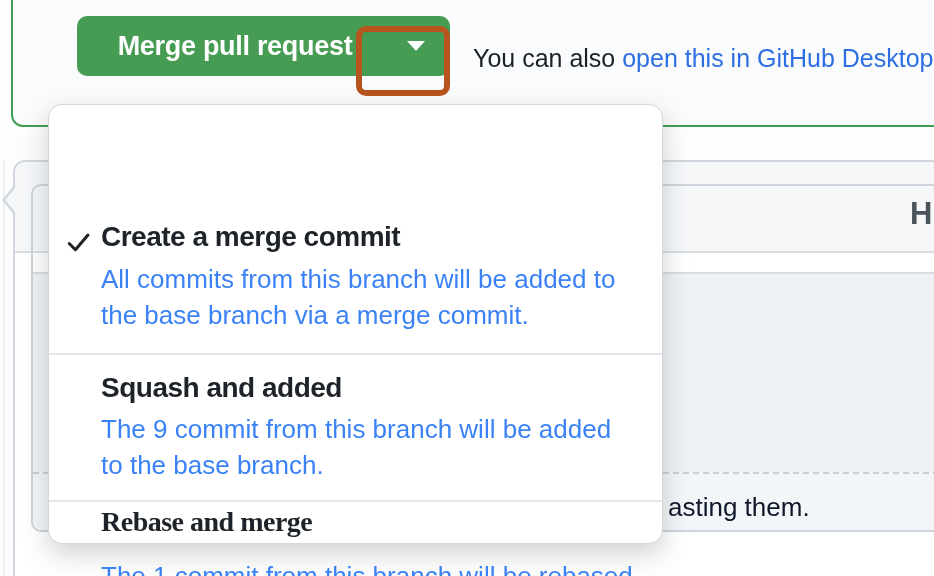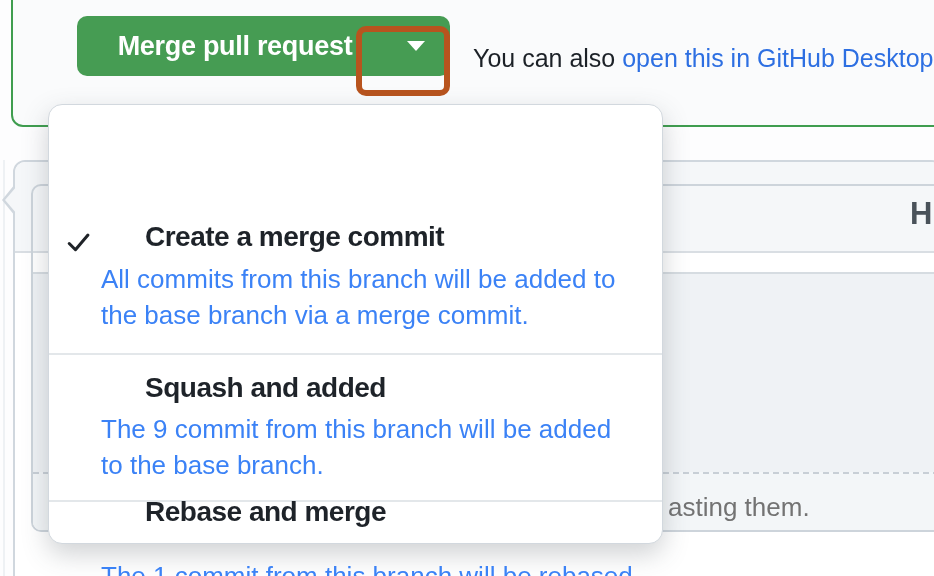--- a/index.html
+++ b/index.html
@@ -75,41 +75,41 @@
   }
   .cf-textarea{
     left:0;top:86px;width:100%;height:200px;
     background:#eff2f5;border-top:2px solid #d6dce1;box-sizing:border-box;
   }
   .cf-attach{
     left:0;top:286px;width:100%;height:60px;
     background:#f3f6f8;border-top:2px dashed #c8cfd6;box-sizing:border-box;
   }
   .attach-text{
-    left:635px;top:18px;font-size:26px;color:#737373;white-space:nowrap;
+    left:635px;top:18px;font-size:26px;color:#0f172a;white-space:nowrap;
   }
 
   
   .menu{
     left:48px;top:104px;width:615px;height:440px;
     background:#ffffff;border:1.5px solid #d2d8de;border-radius:14px;
     box-sizing:border-box;
     box-shadow:0 10px 26px rgba(66,74,83,0.25);
   }
   .mi-title{
     position:absolute;left:52px;font-size:28px;font-weight:700;color:#1e2329;
-    letter-spacing:-0.5px;white-space:nowrap;line-height:30px;margin-left:44px;
+    letter-spacing:-0.5px;white-space:nowrap;line-height:30px;
   }
   .mi-desc{
     position:absolute;left:52px;font-size:26px;color:#3b82f6;
     line-height:36px;width:537px;letter-spacing:0;
   }
   .t0{top:117px;} .d0{top:156px;}
   .t1{top:268px;} .d1{top:306px;}
-  .t2{top:392px;} .d2{top:453px;}
+  .t2{top:402px;font-family:Liberation Serif, serif;} .d2{top:453px;}
   .menu-div{position:absolute;left:0;width:100%;height:2px;background:#e3e7ea;}
   .div0{top:248px;} .div1{top:395px;}
   .check{position:absolute;left:16px;top:124px;width:27px;height:27px;}
   .menu-item-hit{position:absolute;left:0;width:100%;cursor:pointer;}
   .hit0{top:104px;height:144px;} .hit1{top:250px;height:145px;} .hit2{top:397px;height:147px;}
 </style>
 </head>
 <body>
 
 <div class="abs merge-box">

